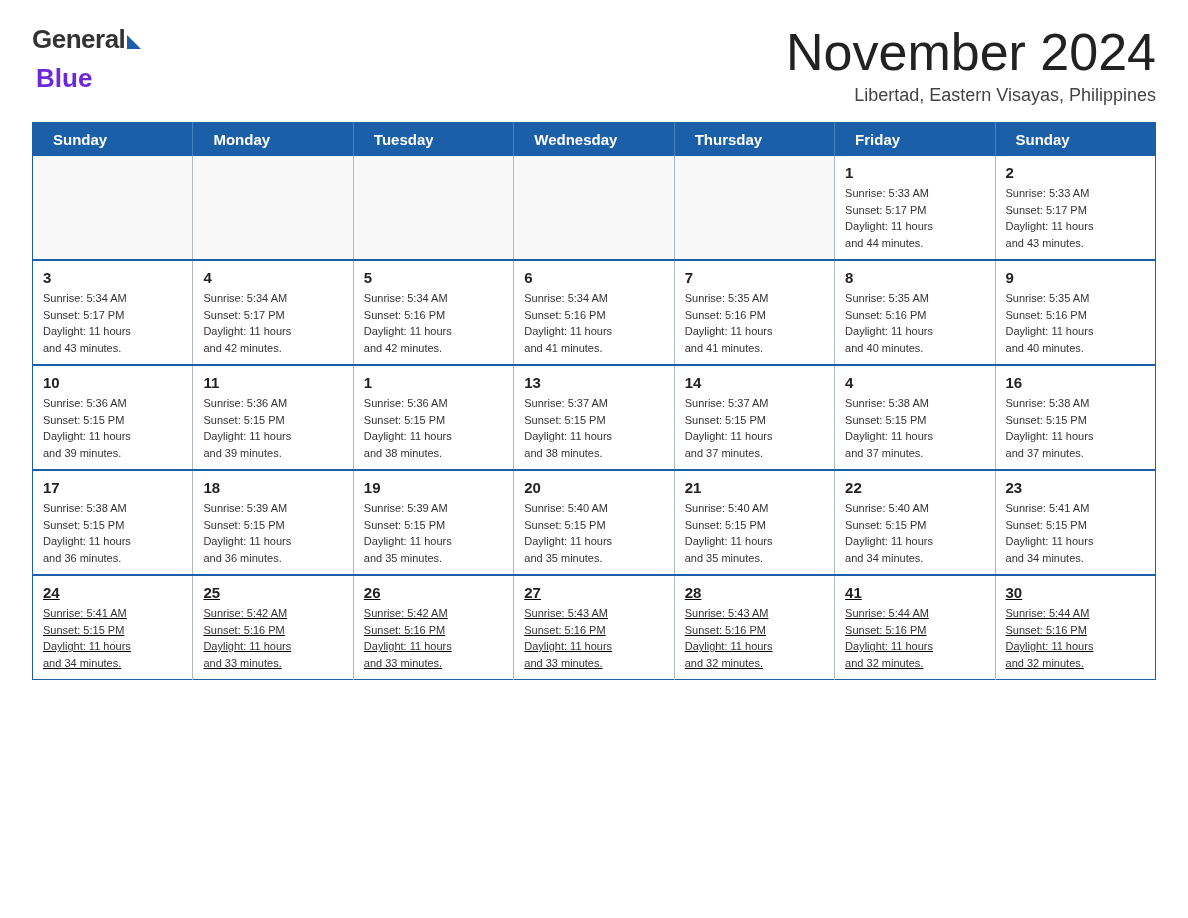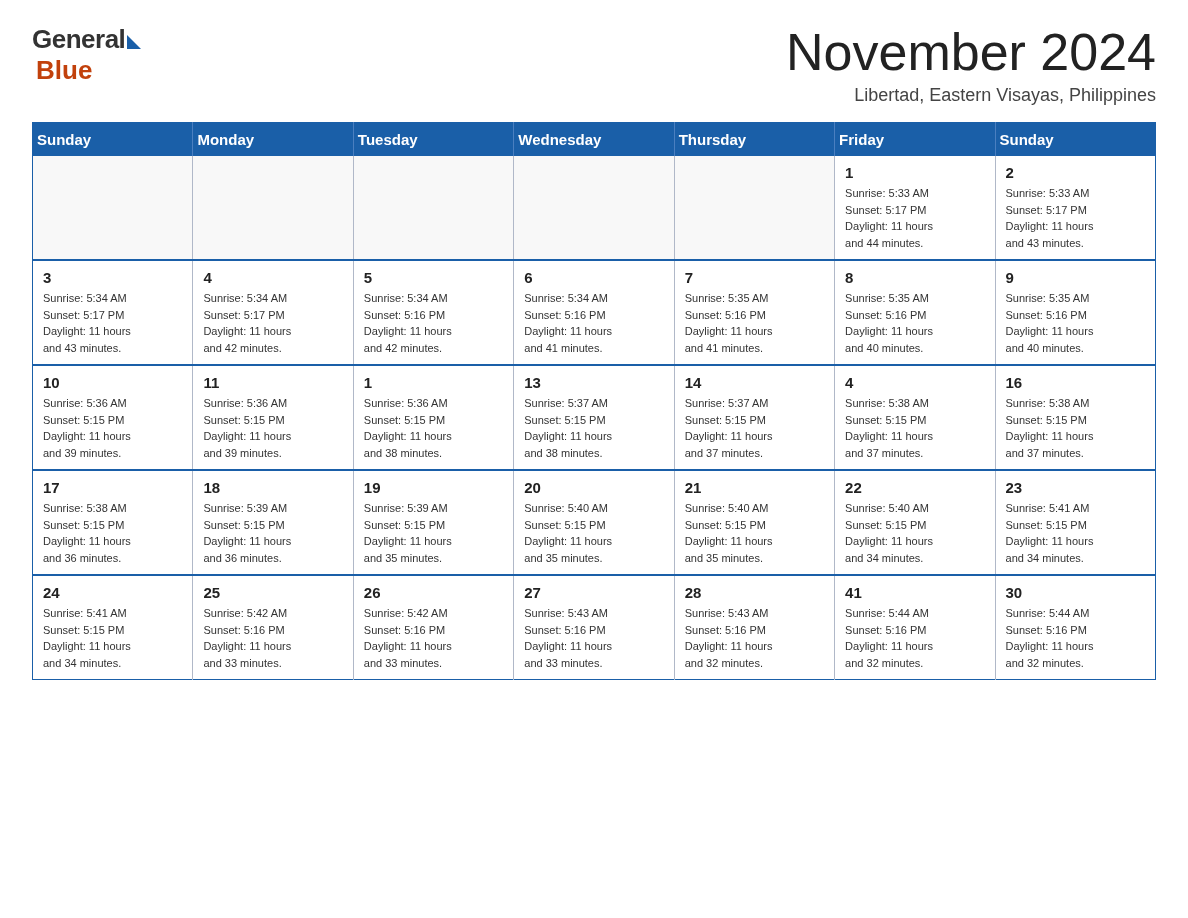--- a/index.html
+++ b/index.html
@@ -37,22 +37,23 @@
       height: 0;
       border-left: 14px solid #1a5fa8;
       border-top: 14px solid transparent;
       border-bottom: 0px solid transparent;
       margin-left: 2px;
       margin-top: 4px;
     }
     .logo-blue {
       font-size: 26px;
       font-weight: bold;
-      color: #c2410c;
+      color: #6d28d9;
       margin-left: 4px;
+      margin-top: 8px;
     }
     .title-block {
       text-align: right;
     }
     .month-title {
       font-size: 52px;
       font-weight: normal;
       color: #222;
       line-height: 1.1;
     }
@@ -64,40 +65,41 @@
     .calendar {
       width: 100%;
       border-collapse: collapse;
       border: 1.5px solid #1a5fa8;
     }
     .calendar thead tr th {
       background-color: #1a5fa8;
       color: #fff;
       font-size: 15px;
       font-weight: bold;
-      padding: 8px 4px;
+      padding: 8px 20px;
       text-align: left;
       border-right: 1px solid #4a7fc0;
     }
     .calendar thead tr th:last-child {
       border-right: none;
     }
     .calendar tbody tr td {
       vertical-align: top;
       padding: 8px 10px;
       border-right: 1px solid #b0b8c8;
       border-bottom: 2px solid #1a5fa8;
       width: 14.28%;
       min-height: 90px;
     }
     .calendar tbody tr td:last-child {
       border-right: none;
     }
     .calendar tbody tr:last-child td {
       border-bottom: none;
+      text-decoration: underline;
     }
     .day-number {
       font-size: 15px;
       font-weight: bold;
       color: #222;
       display: block;
       margin-bottom: 4px;
     }
     .day-info {
       font-size: 11px;

